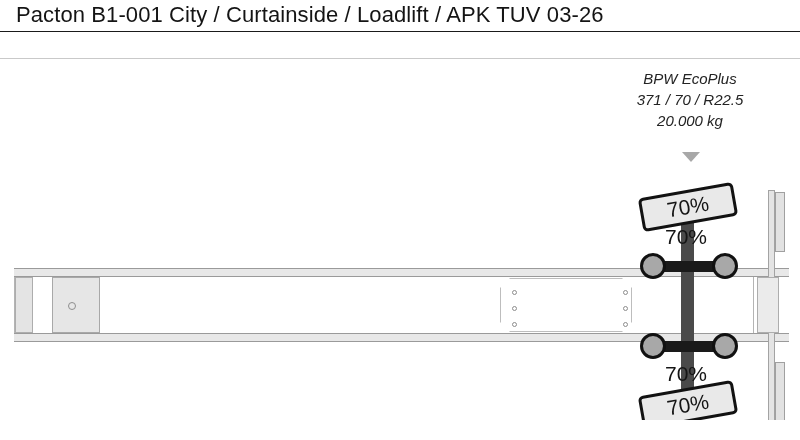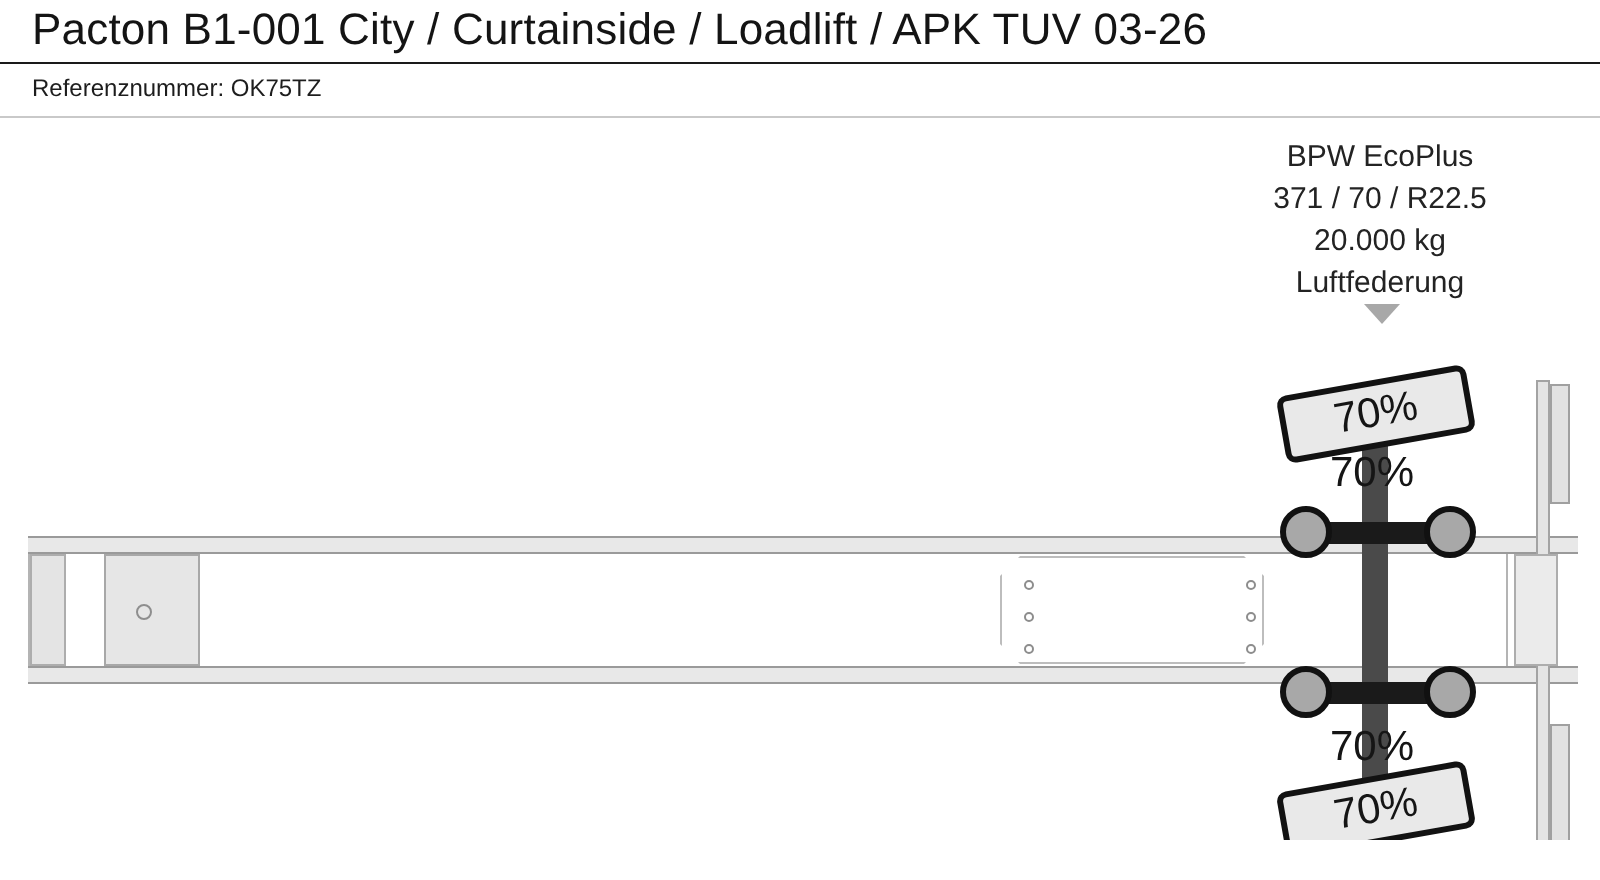--- a/index.html
+++ b/index.html
@@ -30,21 +30,21 @@
     position:absolute;left:0;top:58px;width:800px;height:1px;
     background:#c9c9c9;
   }
 
   
   .spec{
     position:absolute;left:590px;top:68px;width:200px;
     text-align:center;color:#232323;
     font-size:15px;line-height:21px;
   }
-  .spec div{white-space:nowrap;}
+  .spec div{white-space:nowrap;font-style:italic;}
   .spec-arrow{
     position:absolute;left:682px;top:152px;
     width:0;height:0;
     border-left:9px solid transparent;
     border-right:9px solid transparent;
     border-top:10px solid #a8a8a8;
   }
 
   
   .chassis-body{
@@ -143,28 +143,26 @@
   .pct-plain-top{left:665px;top:225px;}
   .pct-plain-bottom{left:665px;top:362px;}
 </style>
 </head>
 <body>
 
 <div id="stage">
 
   <div class="title">Pacton B1-001 City / Curtainside / Loadlift / APK TUV 03-26</div>
   <div class="title-rule"></div>
-  <div class="refnr">Referenznummer: OK75TZ</div>
   <div class="header-rule"></div>
 
   <div class="spec">
     <div>BPW EcoPlus</div>
     <div>371 / 70 / R22.5</div>
     <div>20.000 kg</div>
-    <div>Luftfederung</div>
   </div>
   <div class="spec-arrow"></div>
 
   <div class="chassis-body"></div>
   <div class="rail rail-top"></div>
   <div class="rail rail-bottom"></div>
 
   <div class="front-block-a"></div>
   <div class="front-block-b"></div>
   <div class="kingpin"></div>

